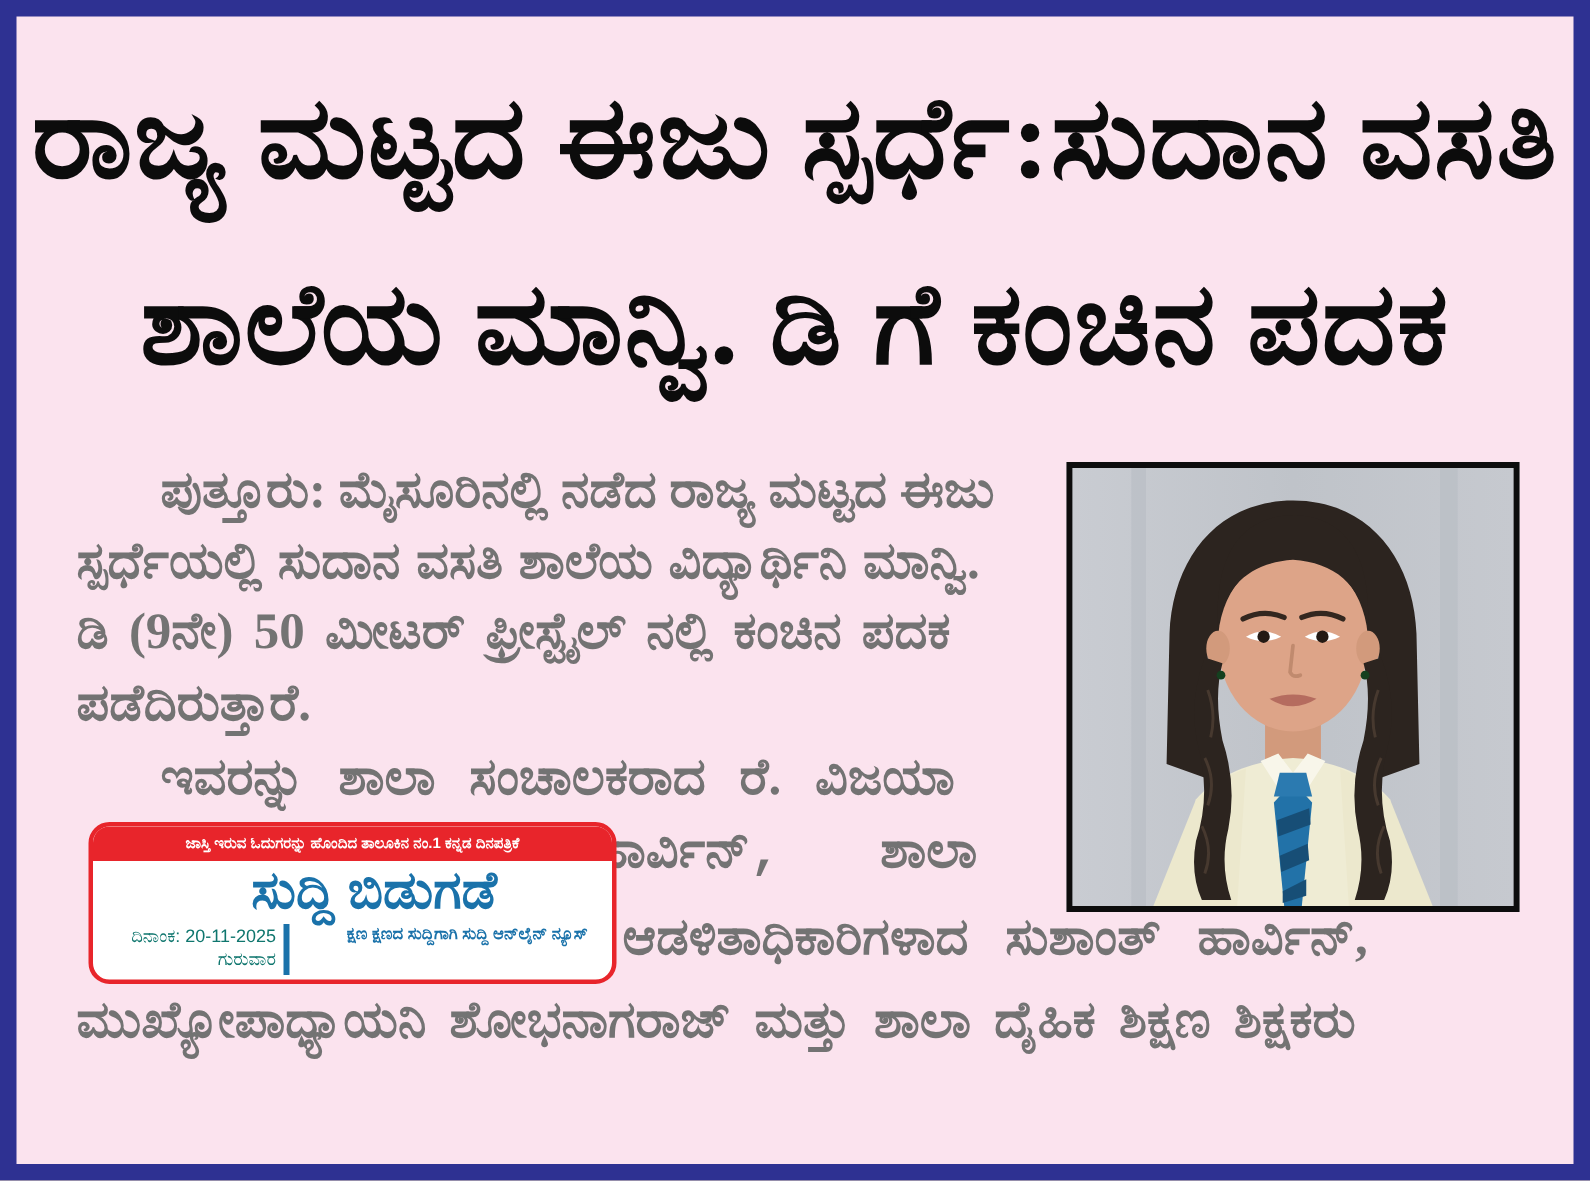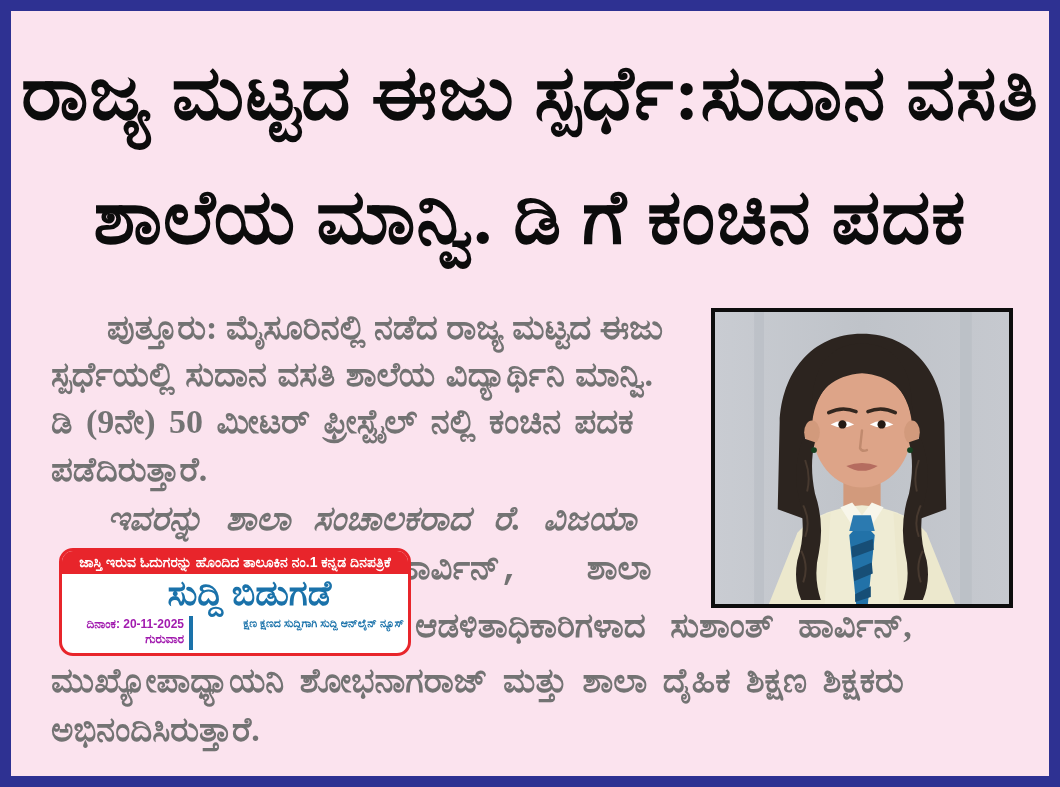--- a/index.html
+++ b/index.html
@@ -18,72 +18,71 @@
   #hl2{top:168px;}
   
   .bl{
     position:absolute;color:#737373;font-size:34px;font-weight:600;
     line-height:1.0;white-space:nowrap;font-family:"Liberation Serif",serif;
   }
   #bl1{left:96px; top:300px;}
   #bl2{left:40px; top:347px; word-spacing:2px;}
   #bl3{left:40px; top:394px; word-spacing:5px;font-family:Liberation Serif, serif;}
   #bl4{left:40px; top:442px;text-align:center;}
-  #bl5{left:96px; top:491px; word-spacing:14px;font-style:italic;}
+  #bl5{left:96px; top:491px; word-spacing:14px;}
   #bl6{left:384px;top:542px; word-spacing:46px;font-family:Liberation Mono, monospace;}
   #bl7{left:404px;top:598px; word-spacing:16px;}
   #bl8{left:40px; top:653px; word-spacing:7px;}
   #bl9{left:40px; top:702px;}
   
   .photo{
     position:absolute;left:700px;top:297px;width:302px;height:300px;
     border:4px solid #0d0d0d;box-sizing:border-box;background:#c3c6cc;
   }
   .photo svg{display:block;width:100%;height:100%;}
   
   .logo{
     position:absolute;left:48px;top:537px;width:352px;height:108px;
     background:#ffffff;border:3px solid #e8252b;border-radius:14px;
     box-sizing:border-box;overflow:hidden;display:flex;flex-direction:column;
   }
   .logo-strip{
-    background:#e8252b;color:#ffffff;font-size:14px;font-weight:700;
+    background:#e8252b;color:#ffffff;font-size:10px;font-weight:700;
     height:23px;line-height:23px;text-align:center;white-space:nowrap;overflow:hidden;
   }
   .logo-title{
     color:#1a72aa;font-weight:800;font-size:35px;line-height:40px;height:42px;
     text-align:center;font-family:"Liberation Serif",serif;white-space:nowrap;margin-left:29px;
   }
   .logo-bottom{display:flex;align-items:stretch;padding:0 4px 3px 4px;flex:1;}
   .logo-date-col{
-    width:118px;text-align:right;color:#a21caf;font-weight:700;
+    width:118px;text-align:right;color:#0f766e;font-weight:400;
     font-size:12px;line-height:15px;padding-top:1px;
   }
   .logo-divider{width:4px;background:#1a72aa;margin:0 5px;}
-  .logo-right-col{flex:1;text-align:right;margin-left:21px;}
+  .logo-right-col{flex:1;text-align:center;margin-left:21px;}
   .logo-tagline{color:#1a72aa;font-weight:700;font-size:11px;line-height:14px;white-space:nowrap;}
   .logo-website{color:#0c0c0c;font-weight:800;font-size:15px;line-height:17px;white-space:nowrap;}
 </style>
 </head>
 <body>
 
 <div class="stage">
 
   <div class="headline" id="hl2">ಶಾಲೆಯ ಮಾನ್ವಿ. ಡಿ ಗೆ ಕಂಚಿನ ಪದಕ</div>
   <div class="headline" id="hl1">ರಾಜ್ಯ ಮಟ್ಟದ ಈಜು ಸ್ಪರ್ಧೆ:ಸುದಾನ ವಸತಿ</div>
 
   <div class="bl" id="bl1">ಪುತ್ತೂರು: ಮೈಸೂರಿನಲ್ಲಿ ನಡೆದ ರಾಜ್ಯ ಮಟ್ಟದ ಈಜು</div>
   <div class="bl" id="bl2">ಸ್ಪರ್ಧೆಯಲ್ಲಿ ಸುದಾನ ವಸತಿ ಶಾಲೆಯ ವಿದ್ಯಾರ್ಥಿನಿ ಮಾನ್ವಿ.</div>
   <div class="bl" id="bl3">ಡಿ (9ನೇ) 50 ಮೀಟರ್ ಫ್ರೀಸ್ಟೈಲ್ ನಲ್ಲಿ ಕಂಚಿನ ಪದಕ</div>
   <div class="bl" id="bl4">ಪಡೆದಿರುತ್ತಾರೆ.</div>
   <div class="bl" id="bl5">ಇವರನ್ನು ಶಾಲಾ ಸಂಚಾಲಕರಾದ ರೆ. ವಿಜಯಾ</div>
   <div class="bl" id="bl6">ಹಾರ್ವಿನ್, ಶಾಲಾ</div>
   <div class="bl" id="bl8">ಮುಖ್ಯೋಪಾಧ್ಯಾಯನಿ ಶೋಭನಾಗರಾಜ್ ಮತ್ತು ಶಾಲಾ ದೈಹಿಕ ಶಿಕ್ಷಣ ಶಿಕ್ಷಕರು</div>
   <div class="bl" id="bl7">ಆಡಳಿತಾಧಿಕಾರಿಗಳಾದ ಸುಶಾಂತ್ ಹಾರ್ವಿನ್,</div>
-  <div class="bl" id="bl9">ಅಭಿನಂದಿಸಿರುತ್ತಾರೆ.</div>
 
   <div class="photo">
     <svg viewBox="0 0 300 296" preserveAspectRatio="none">
       <defs>
         <linearGradient id="bgg" x1="0" y1="0" x2="1" y2="0">
           <stop offset="0" stop-color="#c9ccd2"></stop>
           <stop offset="0.5" stop-color="#bfc3c9"></stop>
           <stop offset="1" stop-color="#c6c9cf"></stop>
         </linearGradient>
       </defs>

